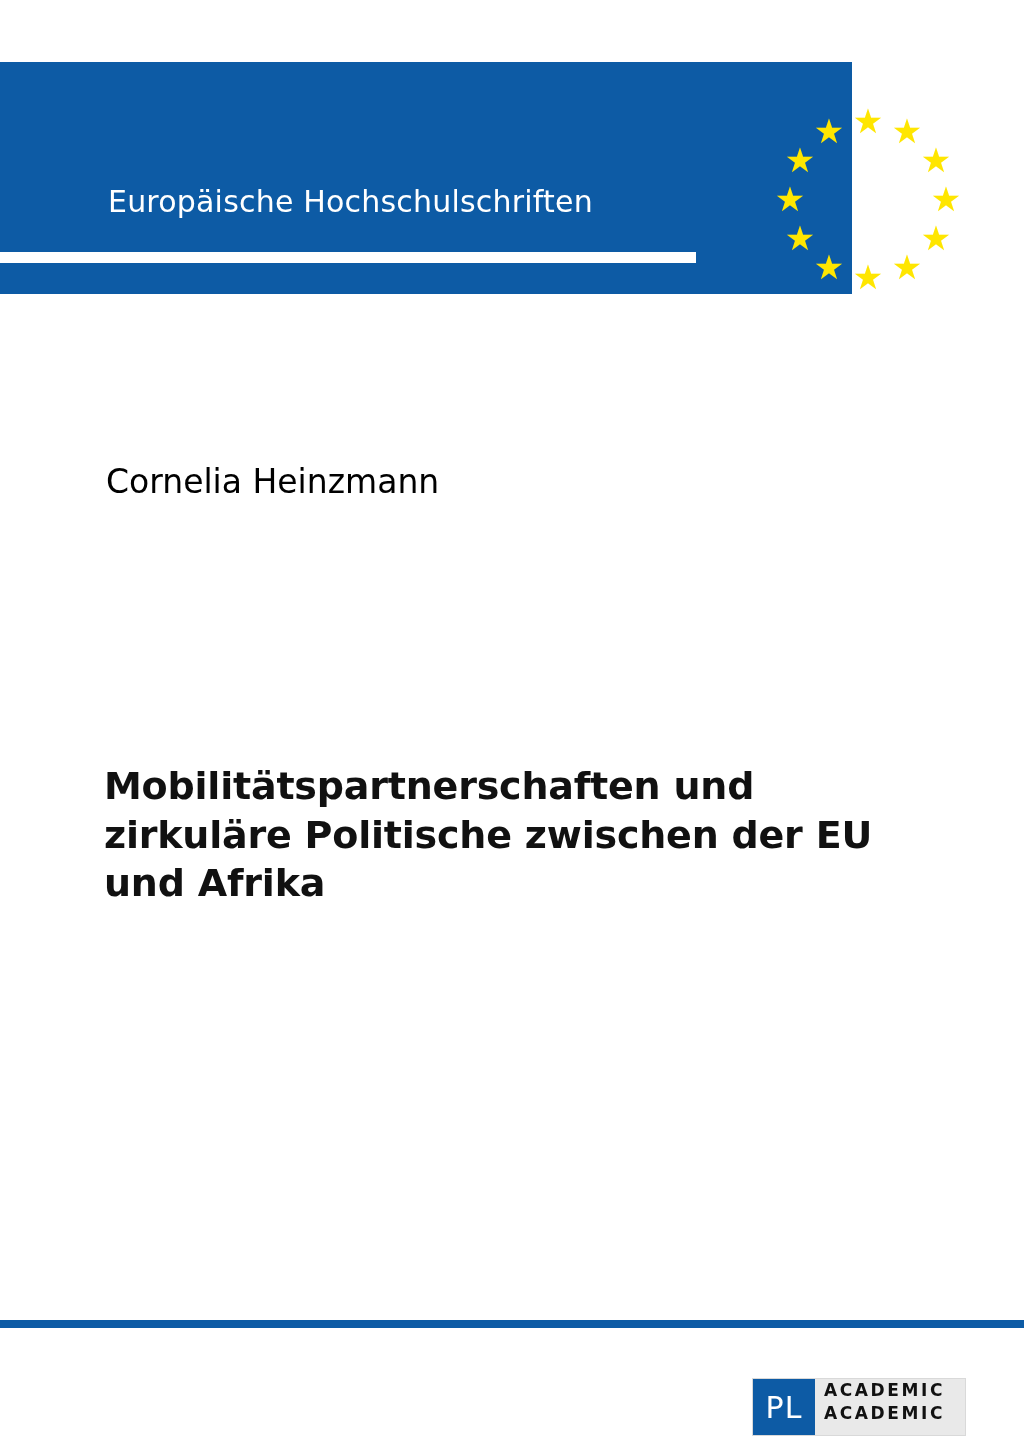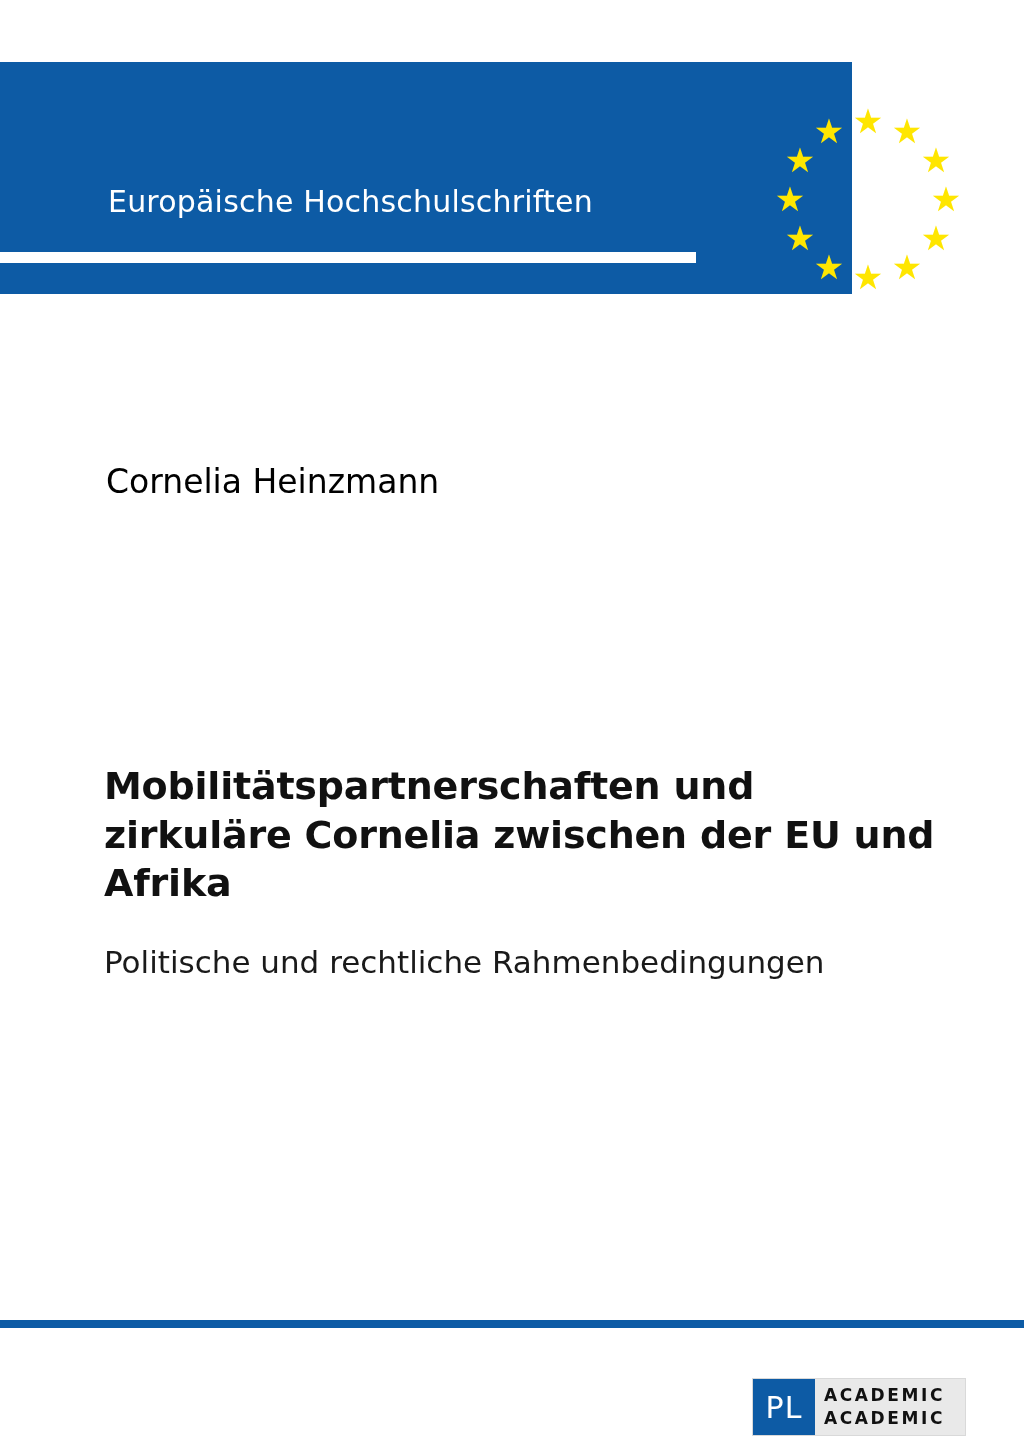--- a/index.html
+++ b/index.html
@@ -131,21 +131,21 @@
     display: flex;
     align-items: center;
     justify-content: center;
     letter-spacing: 1px;
   }
   .logo-text {
     flex: 1;
     padding-left: 9px;
     display: flex;
     flex-direction: column;
-    justify-content: center;
+    justify-content: flex-start;
     background: #e9e9e9;
   }
   .logo-text span {
     font-size: 17px;
     font-weight: bold;
     color: #111111;
     letter-spacing: 2.6px;
     line-height: 1.35;
   }
 </style>
@@ -169,22 +169,21 @@
   <span class="star" style="left:44px;  top:146px;">★</span>
   <span class="star" style="left:15px;  top:117px;">★</span>
   <span class="star" style="left:5px;   top:78px;">★</span>
   <span class="star" style="left:15px;  top:39px;">★</span>
   <span class="star" style="left:44px;  top:10px;">★</span>
 </div>
 
 <div class="author">Cornelia Heinzmann</div>
 
 <div class="title-block">
-  <h1 class="main-title">Mobilitätspartnerschaften und zirkuläre Cornelia zwischen der EU und Afrika</h1>
-  <h2 class="subtitle">Politische und rechtliche Rahmenbedingungen</h2>
+  <h1 class="main-title">Mobilitätspartnerschaften und zirkuläre Politische zwischen der EU und Afrika</h1>
 </div>
 
 <div class="bottom-rule"></div>
 
 <div class="publisher-logo">
   <div class="logo-pl">PL</div>
   <div class="logo-text">
     <span>ACADEMIC</span>
     <span>ACADEMIC</span>
   </div>

